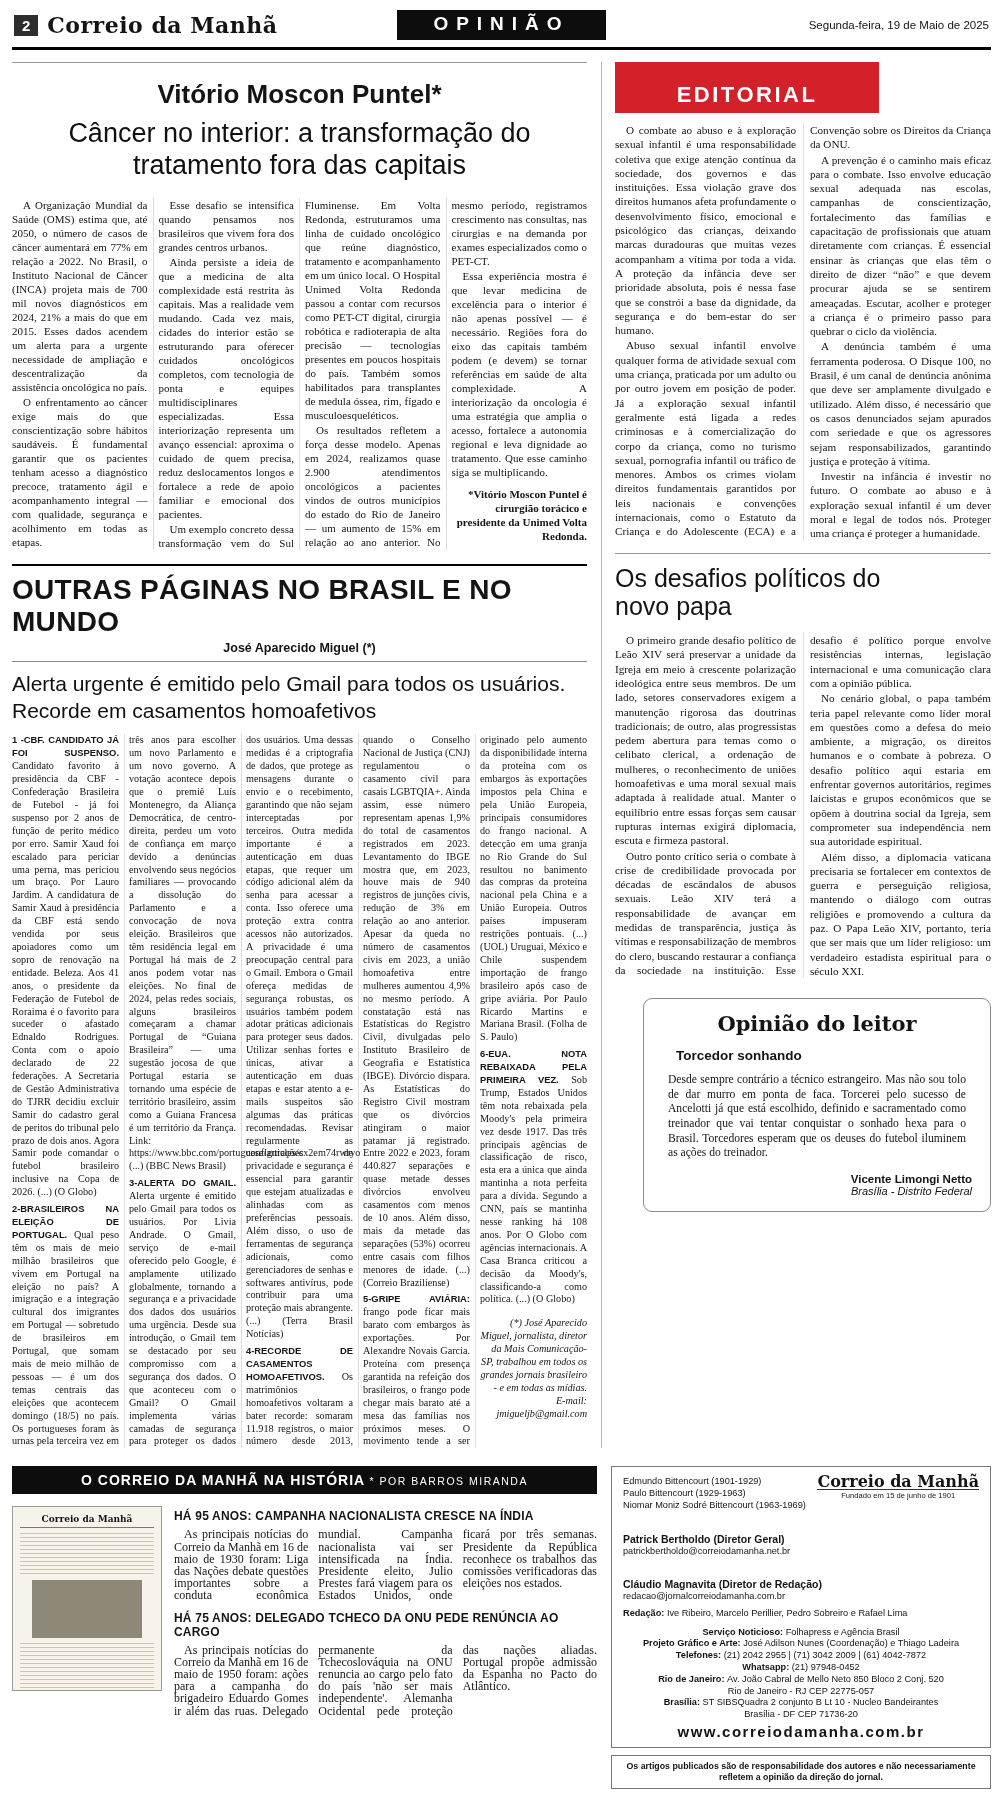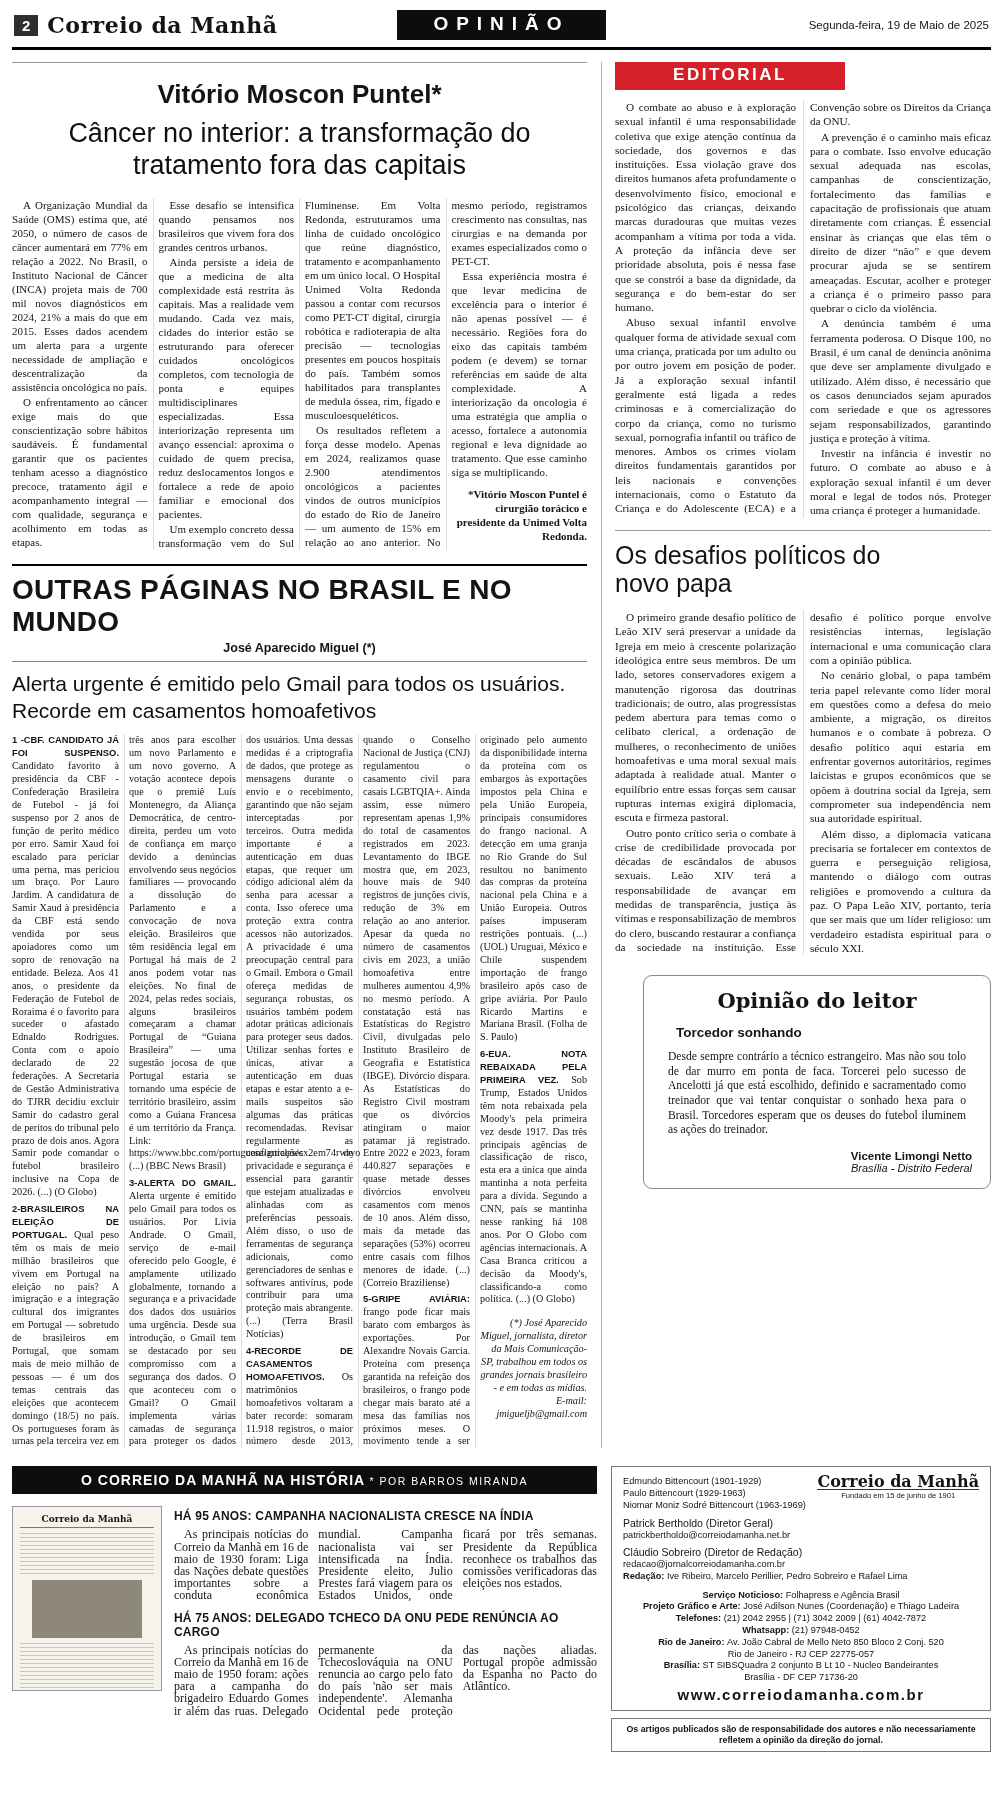--- a/index.html
+++ b/index.html
@@ -36,21 +36,21 @@
   
   .outras { margin-top:14px; border-top:2px solid #000; padding-top:8px; }
   .outras-title  { font-size:28px; font-weight:bold; letter-spacing:.3px; }
   .outras-byline { text-align:center; font-weight:bold; font-size:12.5px; margin:3px 0 6px; }
   .outras-subhead{ border-top:1px solid #8a8a8a; padding-top:9px; font-size:21px; font-weight:400; line-height:1.28; margin-bottom:10px; color:#101010; }
   .items p { text-indent:0; margin-bottom:4px; }
   .items b { font-family:"Liberation Sans", sans-serif; font-size:.92em; }
   .outras-note { font-style:italic; text-align:right; margin-top:10px; break-inside:avoid; font-size:10.2px; line-height:13px; }
 
   
-  .editorial-banner { background:#d42029; color:#fff; text-align:center; font-weight:bold; font-size:17px; letter-spacing:2.5px; width:230px; padding:3px 0 5px; margin:0 0 10px; }
+  .editorial-banner { background:#d42029; color:#fff; text-align:center; font-weight:bold; font-size:22px; letter-spacing:2.5px; width:264px; padding:20px 0 5px; margin:0 0 10px; }
   .ed-headline { font-size:26px; font-weight:500; line-height:1.12; width:62%; margin:0 0 12px; }
   .rule { border:none; border-top:1px solid #9a9a9a; margin:12px 0 10px; }
   .papa-headline { font-size:25px; font-weight:500; line-height:1.15; width:72%; margin:4px 0 12px; }
 
   
   .leitor { border:1px solid #8a8a8a; border-radius:9px; margin:20px 0 0 28px; padding:12px 18px 14px; }
   .leitor-title { font-family:"DejaVu Serif", serif; text-align:center; font-size:21px; margin-bottom:12px; }
   .letter-title { font-size:13.5px; margin:0 0 10px 14px; }
   .letter-body  { font-family:"Liberation Serif", serif; font-size:11.6px; line-height:14.6px; text-align:justify; padding:0 6px; }
   .letter-sign { text-align:right; font-weight:bold; font-size:11.5px; margin-top:12px; }
@@ -68,23 +68,23 @@
   .thumb-lines2 { height:48px; margin-top:5px; background:repeating-linear-gradient(#cbc5b2 0 1px, transparent 1px 4px); }
   .h-item h3 { font-size:12px; margin:3px 0 5px; letter-spacing:.2px; }
   .h-item .cols-3 { margin-bottom:9px; text-indent:10px; }
 
   
   .expediente { border:1px solid #777; padding:9px 11px; font-size:9.2px; line-height:11.8px; }
   .exp-top { display:flex; justify-content:space-between; align-items:flex-start; margin-bottom:4px; }
   .exp-founders p { margin:0; text-indent:0; }
   .exp-logo { font-family:"DejaVu Serif", serif; font-weight:bold; font-size:16px; text-align:center; }
   .exp-founded { font-size:7.6px; text-align:center; border-top:1px solid #333; margin-top:1px; }
-  .exp-name { font-weight:normal; font-size:10.5px; margin-top:6px; }
+  .exp-name { font-weight:bold; font-size:10.5px; margin-top:22px; }
   .exp-staff p, .exp-lines p { margin:0; text-indent:0; }
-  .exp-staff { }
+  .exp-staff { margin-top:5px; }
   .exp-lines { text-align:center; margin-top:7px; }
   .exp-site { text-align:center; font-weight:bold; font-size:15px; margin-top:5px; letter-spacing:1.5px; }
   .disclaimer { border:1px solid #777; margin-top:7px; padding:5px 10px; font-size:8.8px; line-height:11px; text-align:center; font-weight:bold; }
 </style>
 </head>
 <body>
 
 <div class="page">
 
   <header class="hdr">
@@ -206,21 +206,21 @@
               <p>Paulo Bittencourt (1929-1963)</p>
               <p>Niomar Moniz Sodré Bittencourt (1963-1969)</p>
             </div>
           <div class="exp-logo-wrap">
             <div class="exp-logo">Correio da Manhã</div>
             <div class="exp-founded">Fundado em 15 de junho de 1901</div>
           </div>
         </div>
         <div class="exp-name">Patrick Bertholdo (Diretor Geral)</div>
         <div class="exp-email">patrickbertholdo@correiodamanha.net.br</div>
-        <div class="exp-name">Cláudio Sobreiro (Diretor de Redação)</div>
+        <div class="exp-name">Cláudio Magnavita (Diretor de Redação)</div>
         <div class="exp-email">redacao@jornalcorreiodamanha.com.br</div>
         <div class="exp-staff">
             <p><b>Redação: </b>Ive Ribeiro, Marcelo Perillier, Pedro Sobreiro e Rafael Lima</p>
           </div>
         <div class="exp-lines">
             <p><b>Serviço Noticioso: </b>Folhapress e Agência Brasil</p>
             <p><b>Projeto Gráfico e Arte: </b>José Adilson Nunes (Coordenação) e Thiago Ladeira</p>
             <p><b>Telefones: </b>(21) 2042 2955 | (71) 3042 2009 | (61) 4042-7872</p>
             <p><b>Whatsapp: </b>(21) 97948-0452</p>
             <p><b>Rio de Janeiro: </b>Av. João Cabral de Mello Neto 850 Bloco 2 Conj. 520</p>

